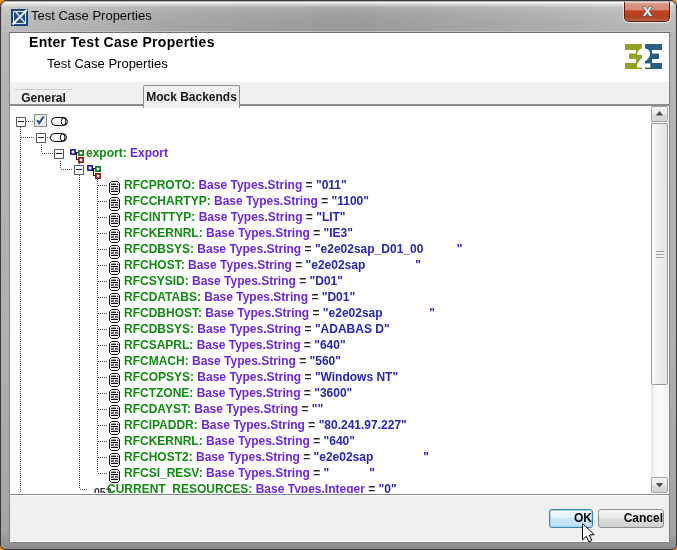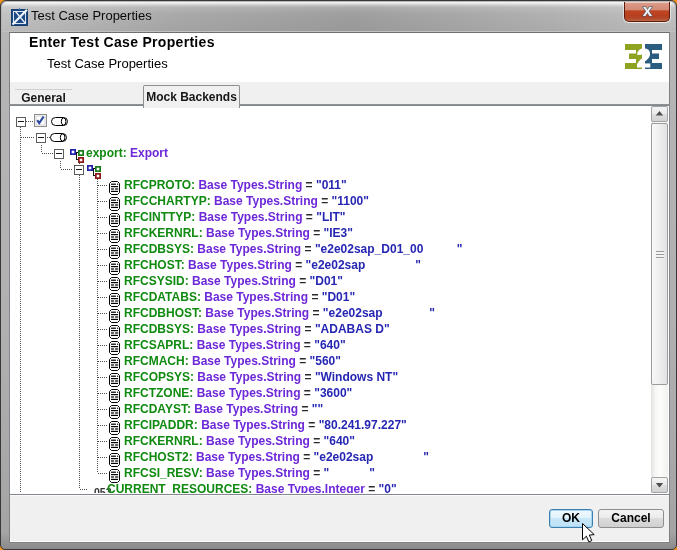--- a/index.html
+++ b/index.html
@@ -38,21 +38,21 @@
 .e{color:#2a2a2a;}
 .vline{position:absolute;width:1px;background-image:repeating-linear-gradient(180deg,#4e4e4e 0,#4e4e4e 1px,transparent 1px,transparent 2px);}
 .hline{position:absolute;height:1px;background-image:repeating-linear-gradient(90deg,#4e4e4e 0,#4e4e4e 1px,transparent 1px,transparent 2px);}
 .ebox{position:absolute;width:8px;height:8px;border:1px solid #5c5c5c;background:#fff;}
 .ebox:after{content:"";position:absolute;left:1px;top:3px;width:6px;height:1px;background:#1a1a1a;}
 #okbtn{position:absolute;left:548px;top:508px;width:42px;height:17px;border:1px solid #3c7fb1;border-radius:3px;
   background:linear-gradient(180deg,#f1f9fe 0,#e2f3fc 45%,#c8e7f8 50%,#bce2f7 100%);
   box-shadow:0 0 0 1px #a8d5ee inset;}
 #cancelbtn{position:absolute;left:597px;top:508px;width:64px;height:17px;border:1px solid #8e8e8e;border-radius:3px;
   background:linear-gradient(180deg,#f4f4f4 0,#ebebeb 45%,#dcdcdc 50%,#d0d0d0 100%);}
-.btntext{width:100%;text-align:center;font-size:12px;font-weight:bold;color:#000;line-height:17px;}
+.btntext{width:100%;text-align:right;font-size:12px;font-weight:bold;color:#000;line-height:17px;}
 #scrollbar{position:absolute;left:650px;top:105px;width:17px;height:387px;
   background:linear-gradient(90deg,#e3e3e1 0,#f6f6f4 25%,#fdfdfb 55%,#f0f0ee 100%);}
 .sbtn{position:absolute;left:0px;width:17px;height:16px;border:1px solid #a3a3a3;border-radius:2px;
   background:linear-gradient(180deg,#f4f4f4 0,#ebebeb 48%,#dddddd 52%,#d2d2d2 100%);box-sizing:border-box;}
 .sbtn svg{display:block;margin:3px auto 0;}
 #sthumb{position:absolute;left:0px;top:17px;width:17px;height:262px;border:1px solid #9c9c9c;border-radius:2px;
   background:linear-gradient(90deg,#f8f8f8 0,#f0f0f0 40%,#e2e2e2 100%);box-sizing:border-box;}
 #grip{position:absolute;left:4px;top:127px;width:8px;height:8px;
   background-image:repeating-linear-gradient(180deg,#9a9a9a 0,#9a9a9a 1px,#f4f4f4 1px,#f4f4f4 3px);}
 </style>

